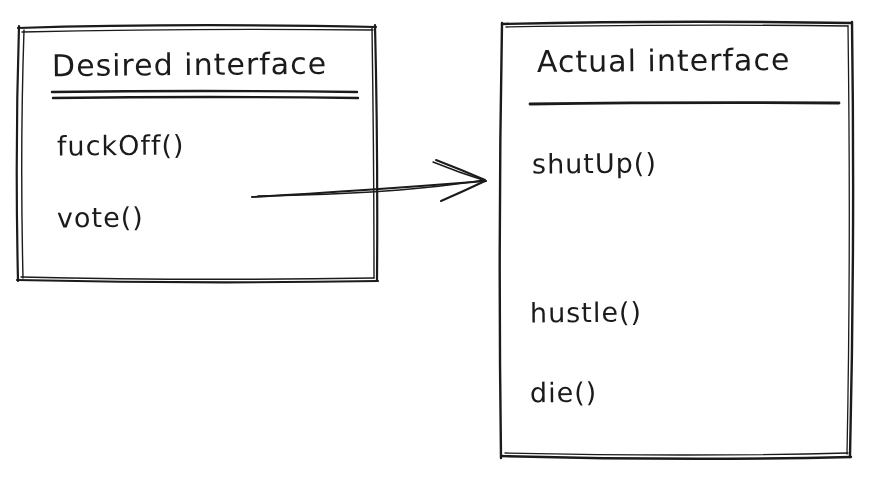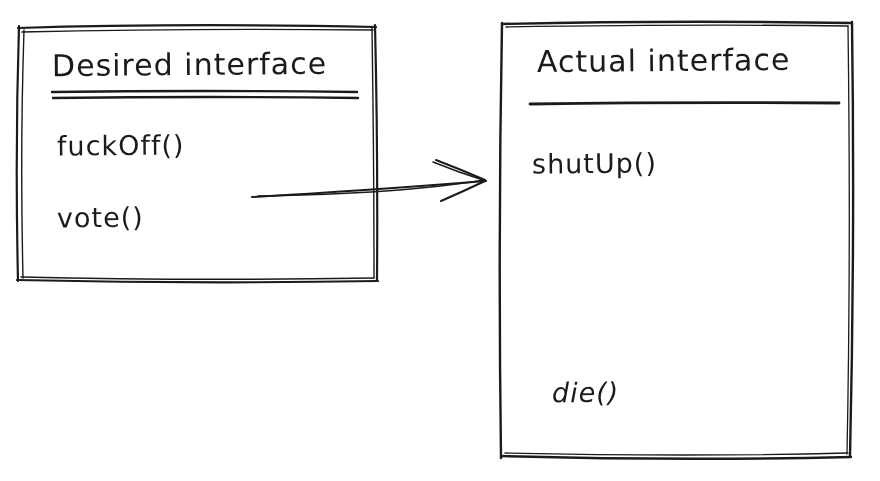--- a/index.html
+++ b/index.html
@@ -93,16 +93,17 @@
 
   <div class="txt method" style="left:57px; top:132px;">fuckOff()</div>
 
   <div class="txt method" style="left:57px; top:204px;">vote()</div>
 
   <div class="txt title" style="left:537px; top:46px;">Actual interface</div>
 
   <div class="txt method" style="left:532px; top:150px;">shutUp()</div>
 
 
+  <div class="txt method" style="left:530px; top:299px;">hustle()</div>
 
-  <div class="txt method" style="left:552px; top:379px;font-style:italic;">die()</div>
+  <div class="txt method" style="left:530px; top:379px;">die()</div>
 
 </div>
 
 </body></html>

